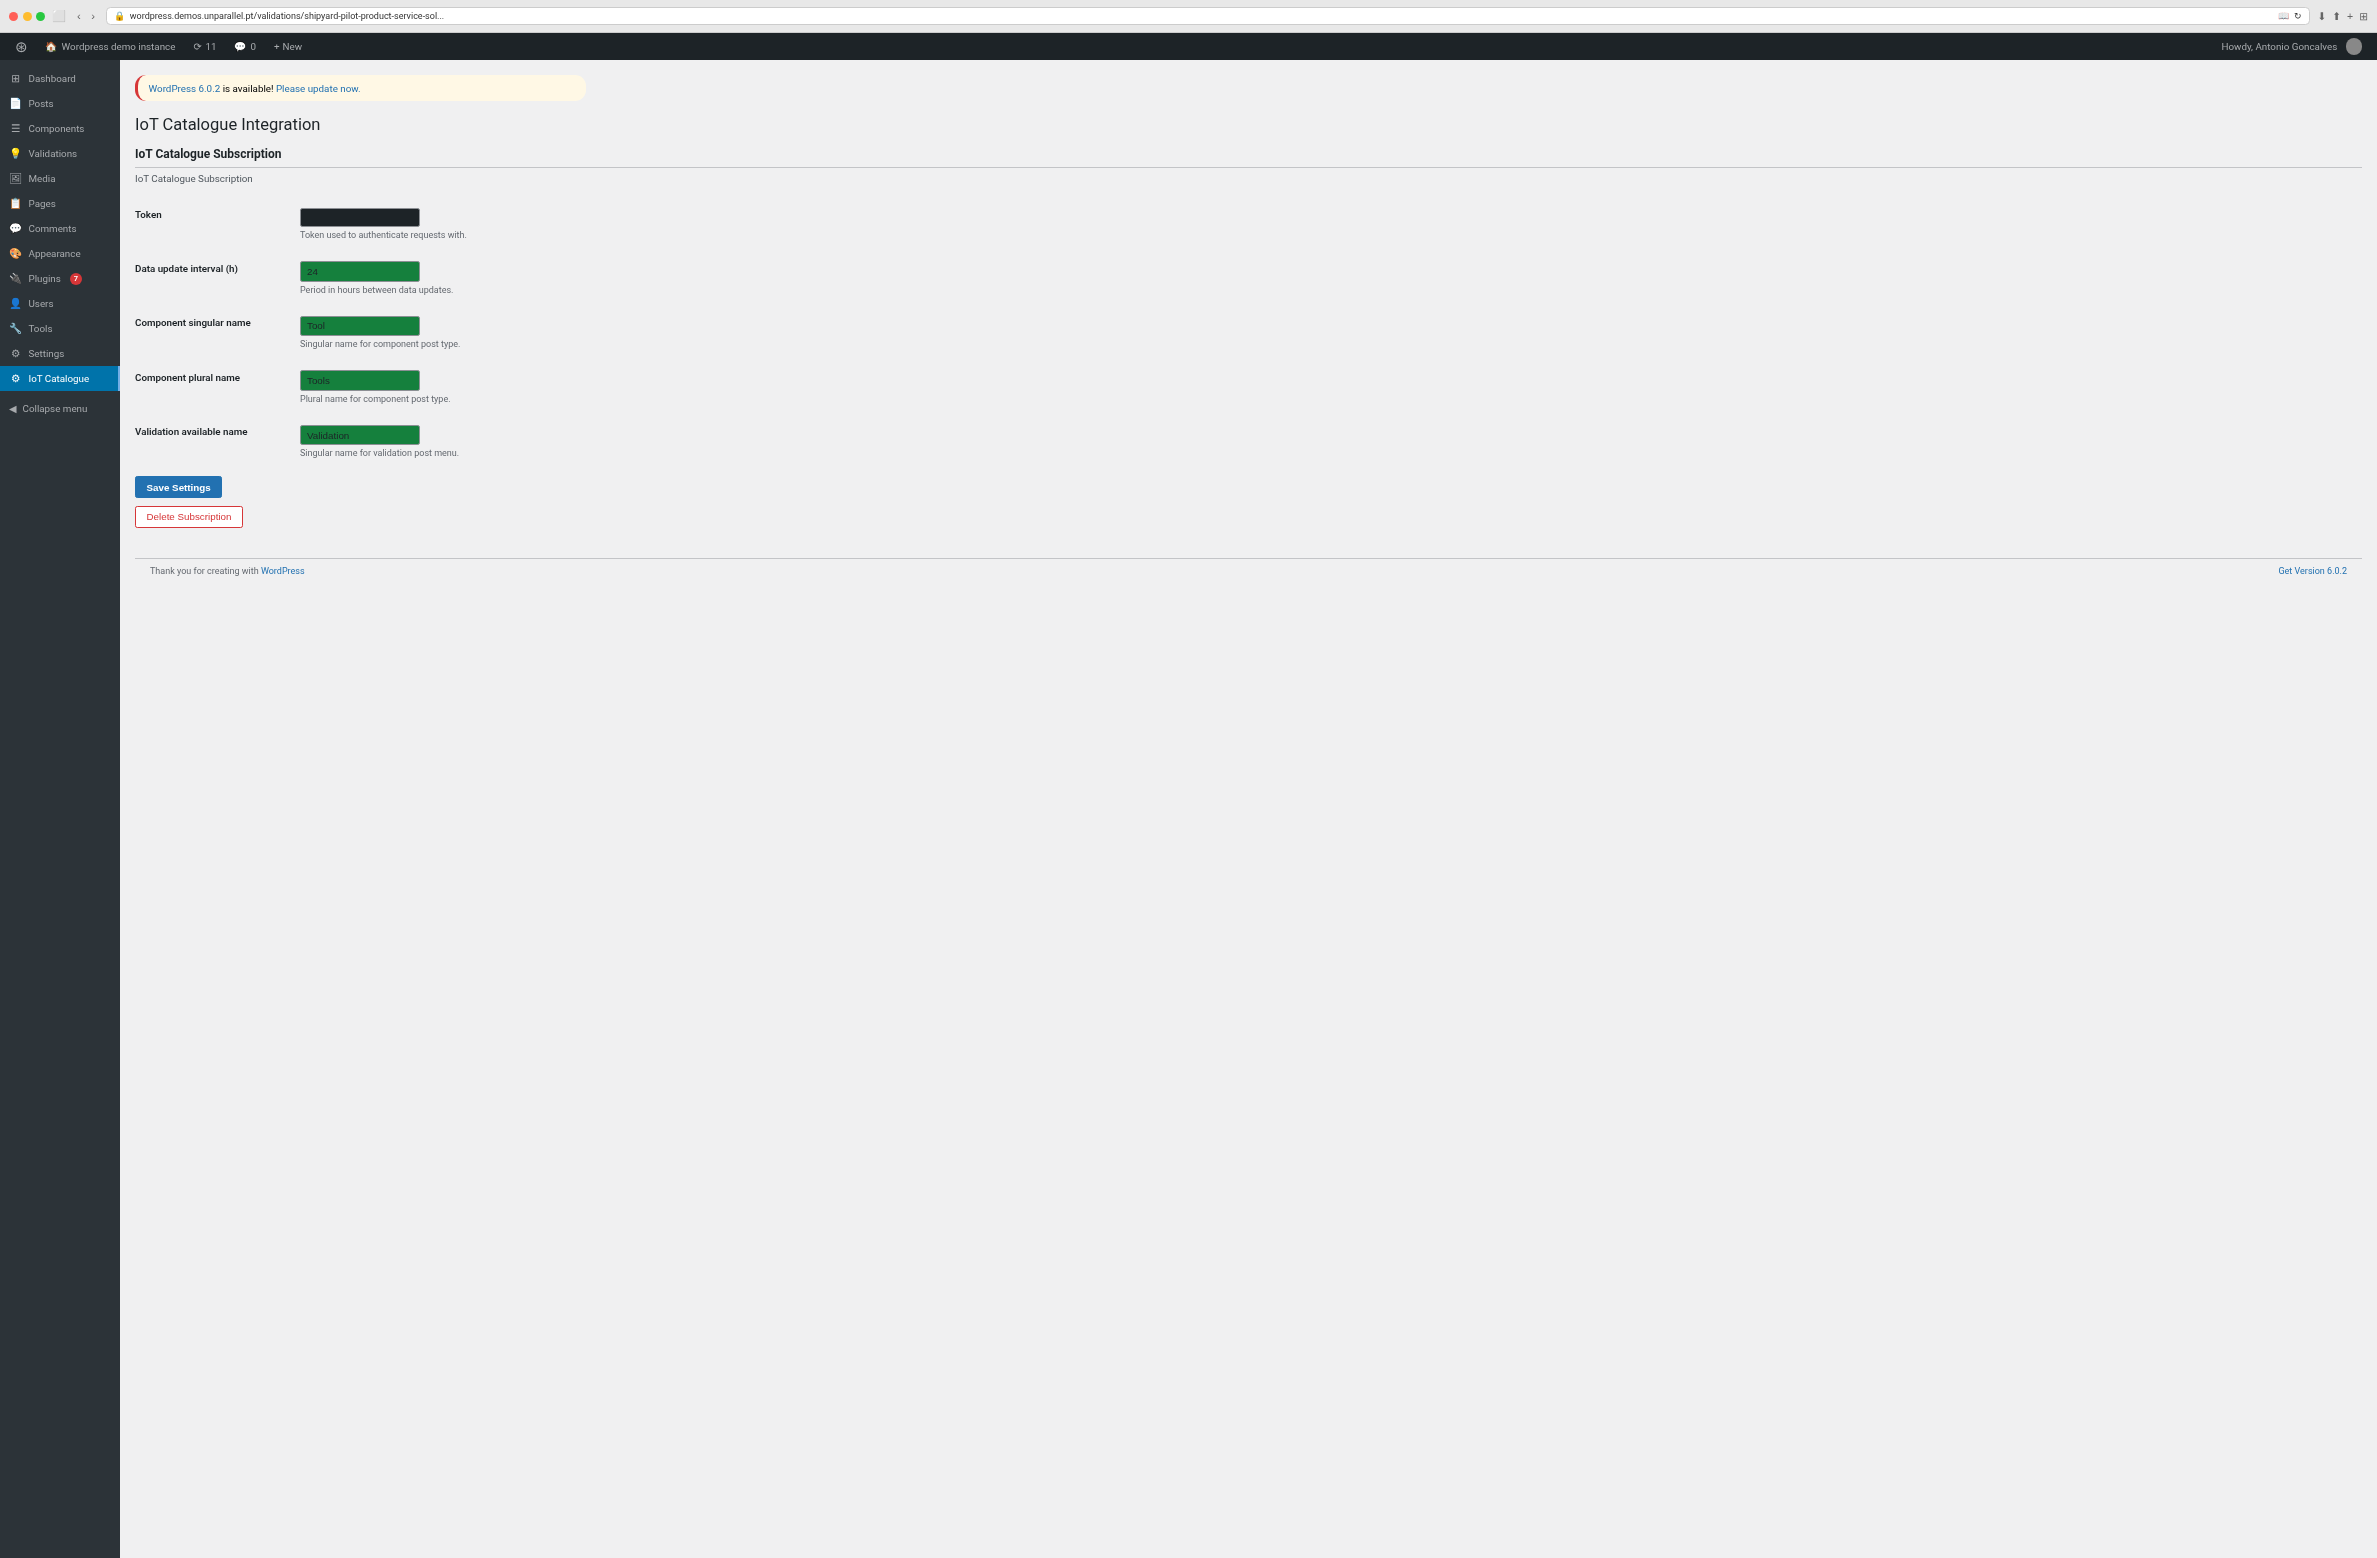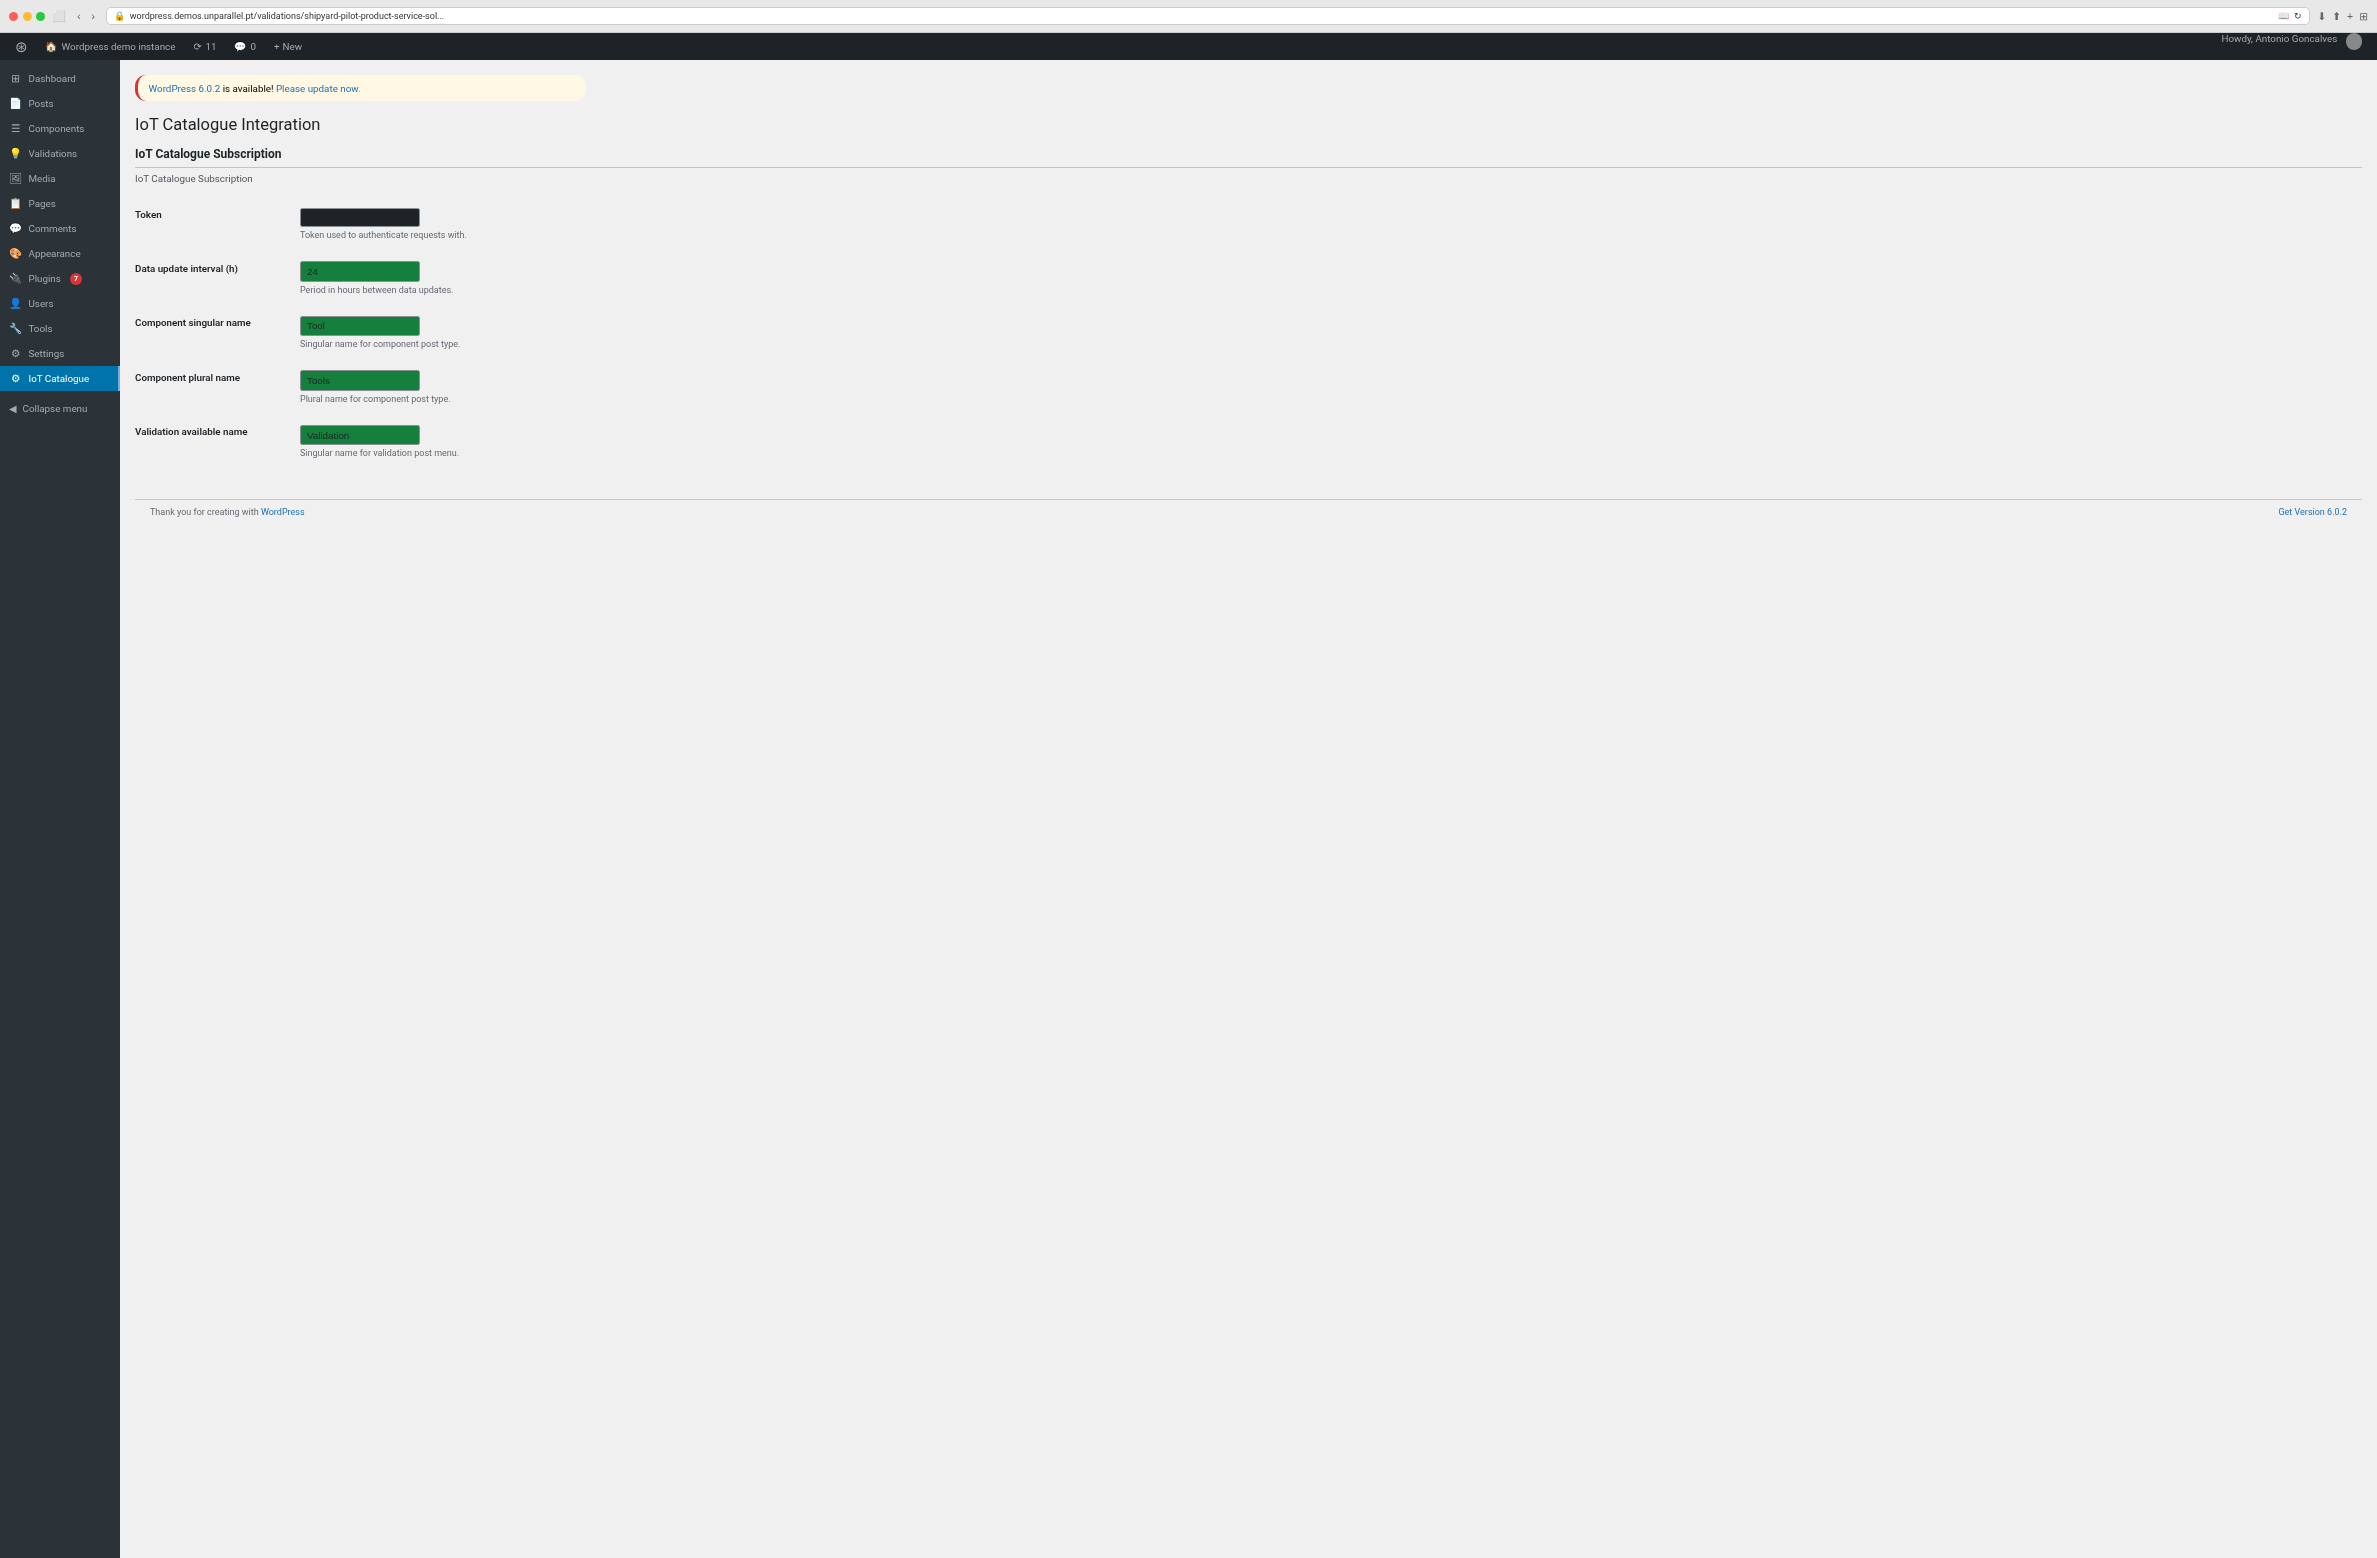--- a/index.html
+++ b/index.html
@@ -43,21 +43,21 @@
       gap: 3px;
     }
     .admin-bar-item {
       display: flex; align-items: center; gap: 3.8px;
       padding: 0 7.5px; height: 100%;
       color: #a7aaad; font-size: 9.8px; cursor: pointer;
       white-space: nowrap;
     }
     .admin-bar-logo { color: #a7aaad; font-size: 15px; }
     .admin-bar-spacer { flex: 1; }
-    .admin-bar-right { margin-left: auto; display: flex; align-items: flex-start; }
+    .admin-bar-right { margin-left: auto; display: flex; align-items: center; }
     .new-badge {
       background: none; color: #a7aaad;
       display: flex; align-items: center; gap: 3px;
     }
 
     
     .wp-layout { display: flex; min-height: calc(100vh - 60px); }
 
     
     .wp-sidebar {
@@ -372,20 +372,25 @@
           </th>
           <td>
             <input class="form-input" type="text" value="Validation" style="">
             <p class="field-desc">Singular name for validation post menu.</p>
           </td>
         </tr>
 
       </tbody>
     </table>
 
+    <div class="buttons-row">
+      <button class="btn-primary">Save Settings</button>
+      <br>
+      <button class="btn-secondary">Delete Subscription</button>
+    </div>
 
     <div class="wp-footer" style="margin-top: 30px; border-top: 0.8px solid #c3c4c7; padding-top: 7px;">
       <span>Thank you for creating with </span>
       <a href="#">WordPress</a>
       <span style="float:right;">
         <a href="#">Get Version 6.0.2</a>
       </span>
     </div>
 
   </main>

